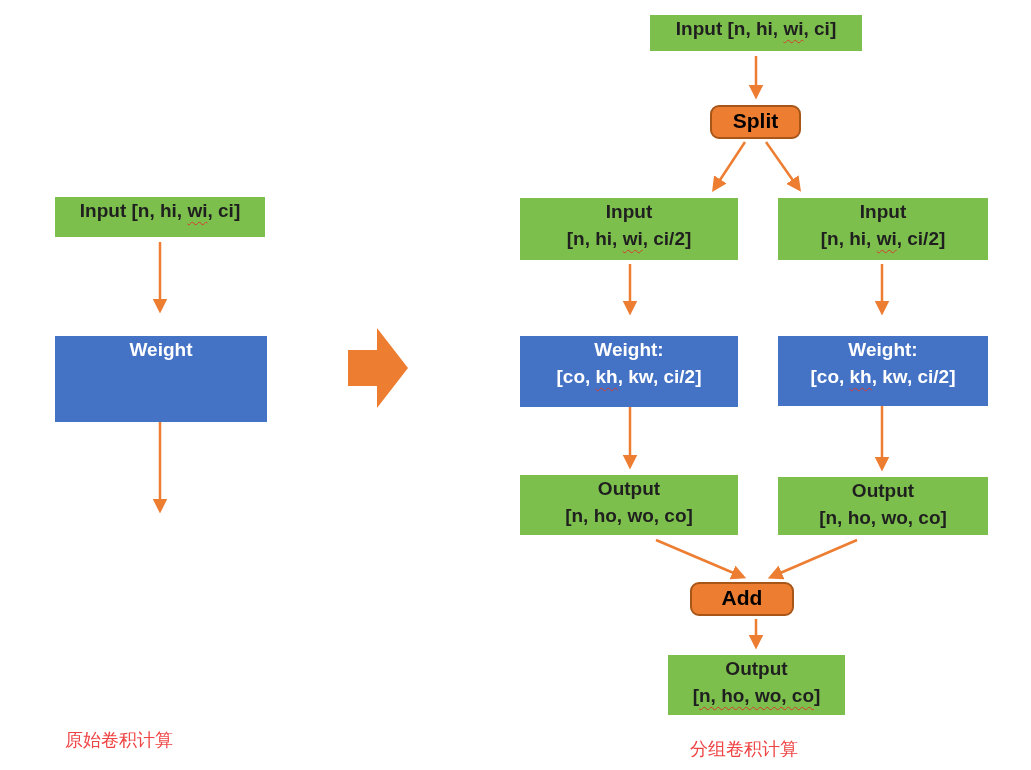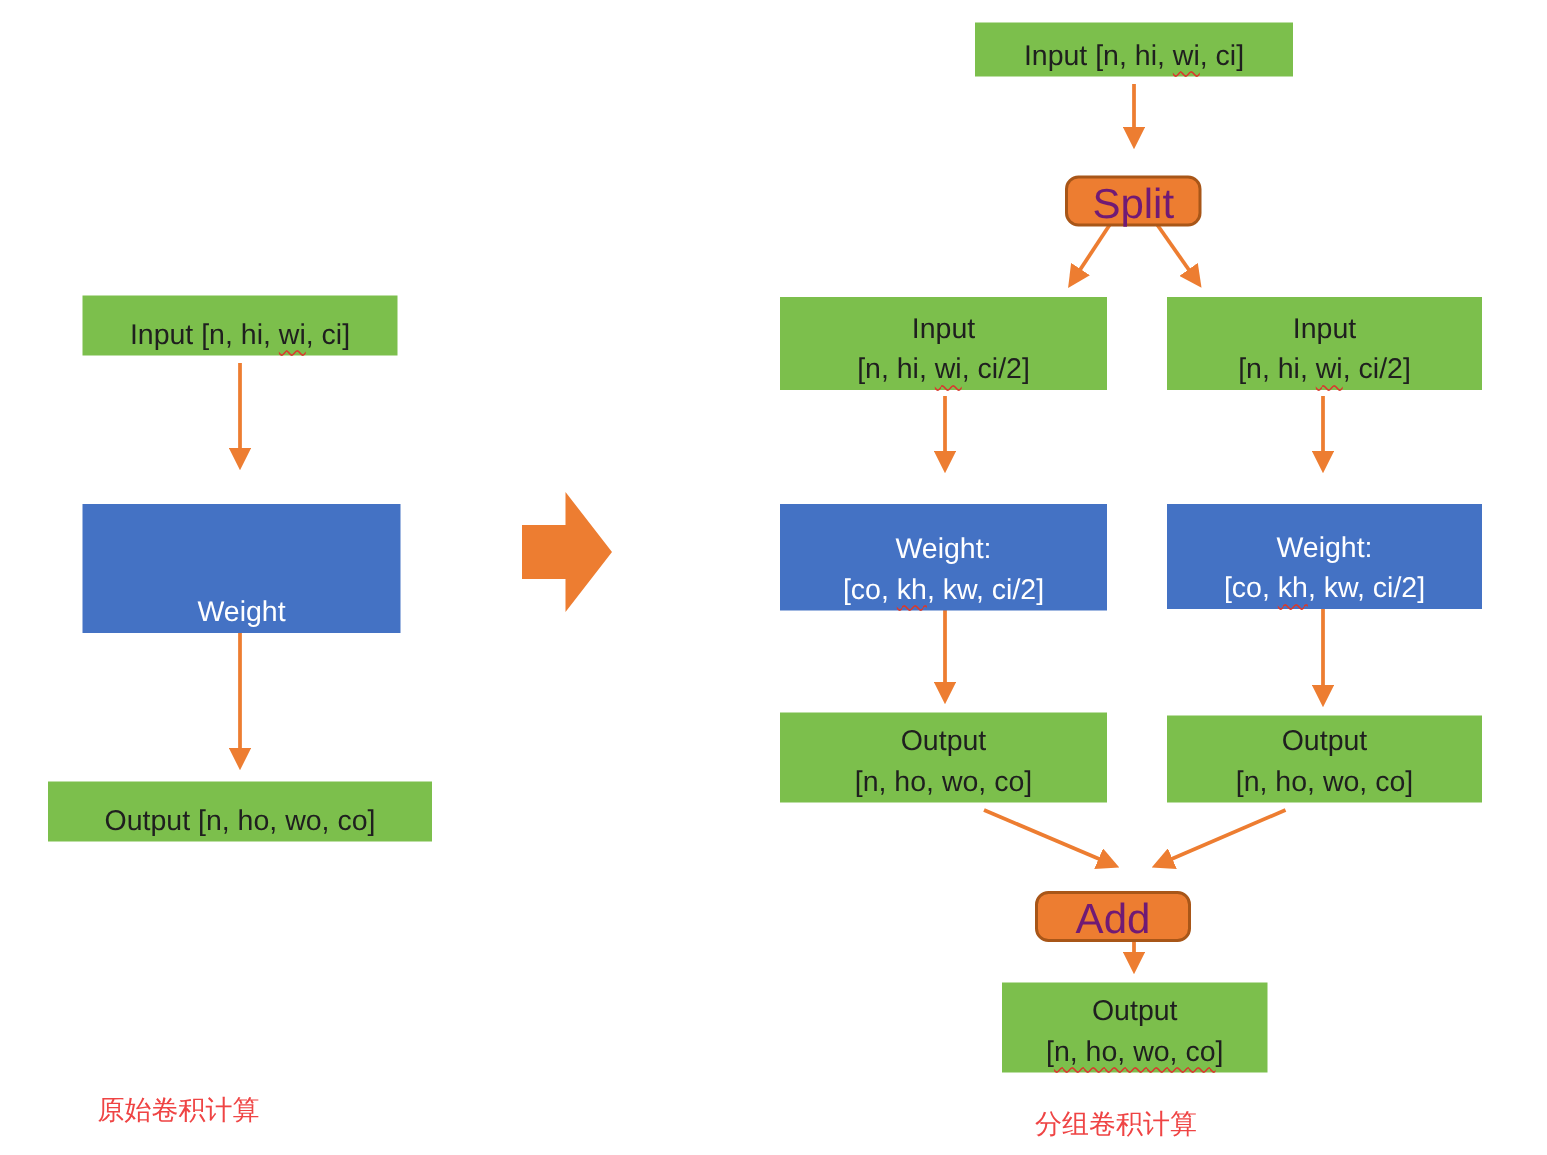--- a/index.html
+++ b/index.html
@@ -7,33 +7,33 @@
     position:relative;
     width:1031px;height:770px;
     background:#ffffff;
     overflow:hidden;
     font-family:"Liberation Sans","DejaVu Sans",sans-serif;
   }
   .arrows{position:absolute;left:0;top:0;pointer-events:none;}
   .box{
     position:absolute;
     display:flex;flex-direction:column;
-    align-items:center;justify-content:flex-end;
+    align-items:center;justify-content:flex-start;
     text-align:center;
     font-size:19px;
     line-height:27px;
     box-sizing:border-box;
+    font-weight:bold;
   }
   .green{background:#7cbf4c;color:#1f1f1f;}
   .blue{background:#4472c4;color:#ffffff;margin-top:14px;}
   .pill{
-    background:#ed7d31;color:#701a75;
+    background:#ed7d31;color:#000000;
     border:2px solid #a85618;border-radius:9px;
-    font-size:28px;
-    margin-top:12px;
+    font-size:21px;
   }
   .wavy{
     text-decoration-line:underline;
     text-decoration-style:wavy;
     text-decoration-color:#d83a2e;
     text-decoration-thickness:1px;
     text-underline-offset:4px;
     text-decoration-skip-ink:none;
   }
   .caption{
@@ -79,23 +79,20 @@
   </svg>
 
   <div class="box green" style="left:55px;top:197px;width:210px;height:40px">
     <div><span>Input [n, hi, </span><span class="wavy">wi</span><span>, ci]</span></div>
   </div>
 
   <div class="box blue" style="left:55px;top:322px;width:212px;height:86px">
     <div>Weight</div>
   </div>
 
-  <div class="box green" style="left:32px;top:521px;width:256px;height:40px">
-    <div>Output [n, ho, wo, co]</div>
-  </div>
 
   <div class="box green" style="left:650px;top:15px;width:212px;height:36px">
     <div><span>Input [n, hi, </span><span class="wavy">wi</span><span>, ci]</span></div>
   </div>
 
   <div class="box pill" style="left:710px;top:105px;width:91px;height:34px">
     <div>Split</div>
   </div>
 
   <div class="box green" style="left:520px;top:198px;width:218px;height:62px">

